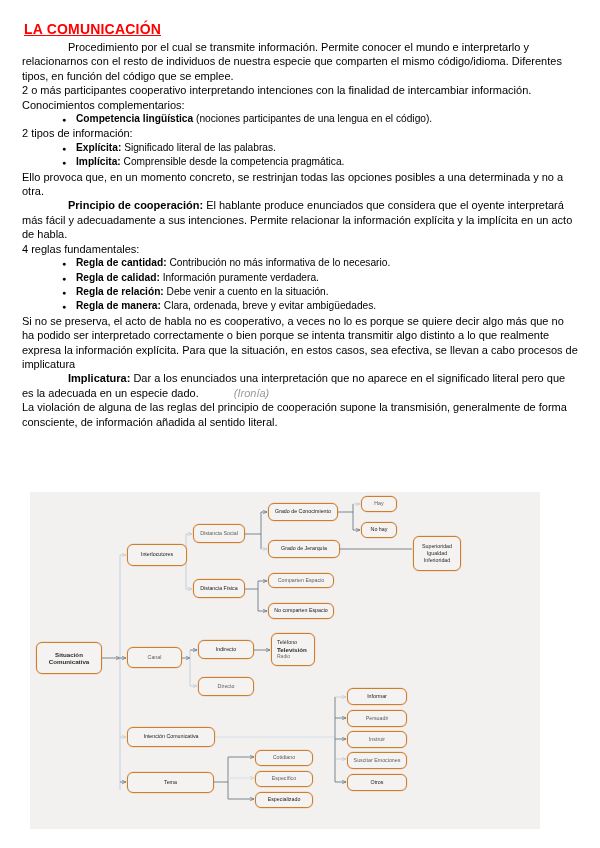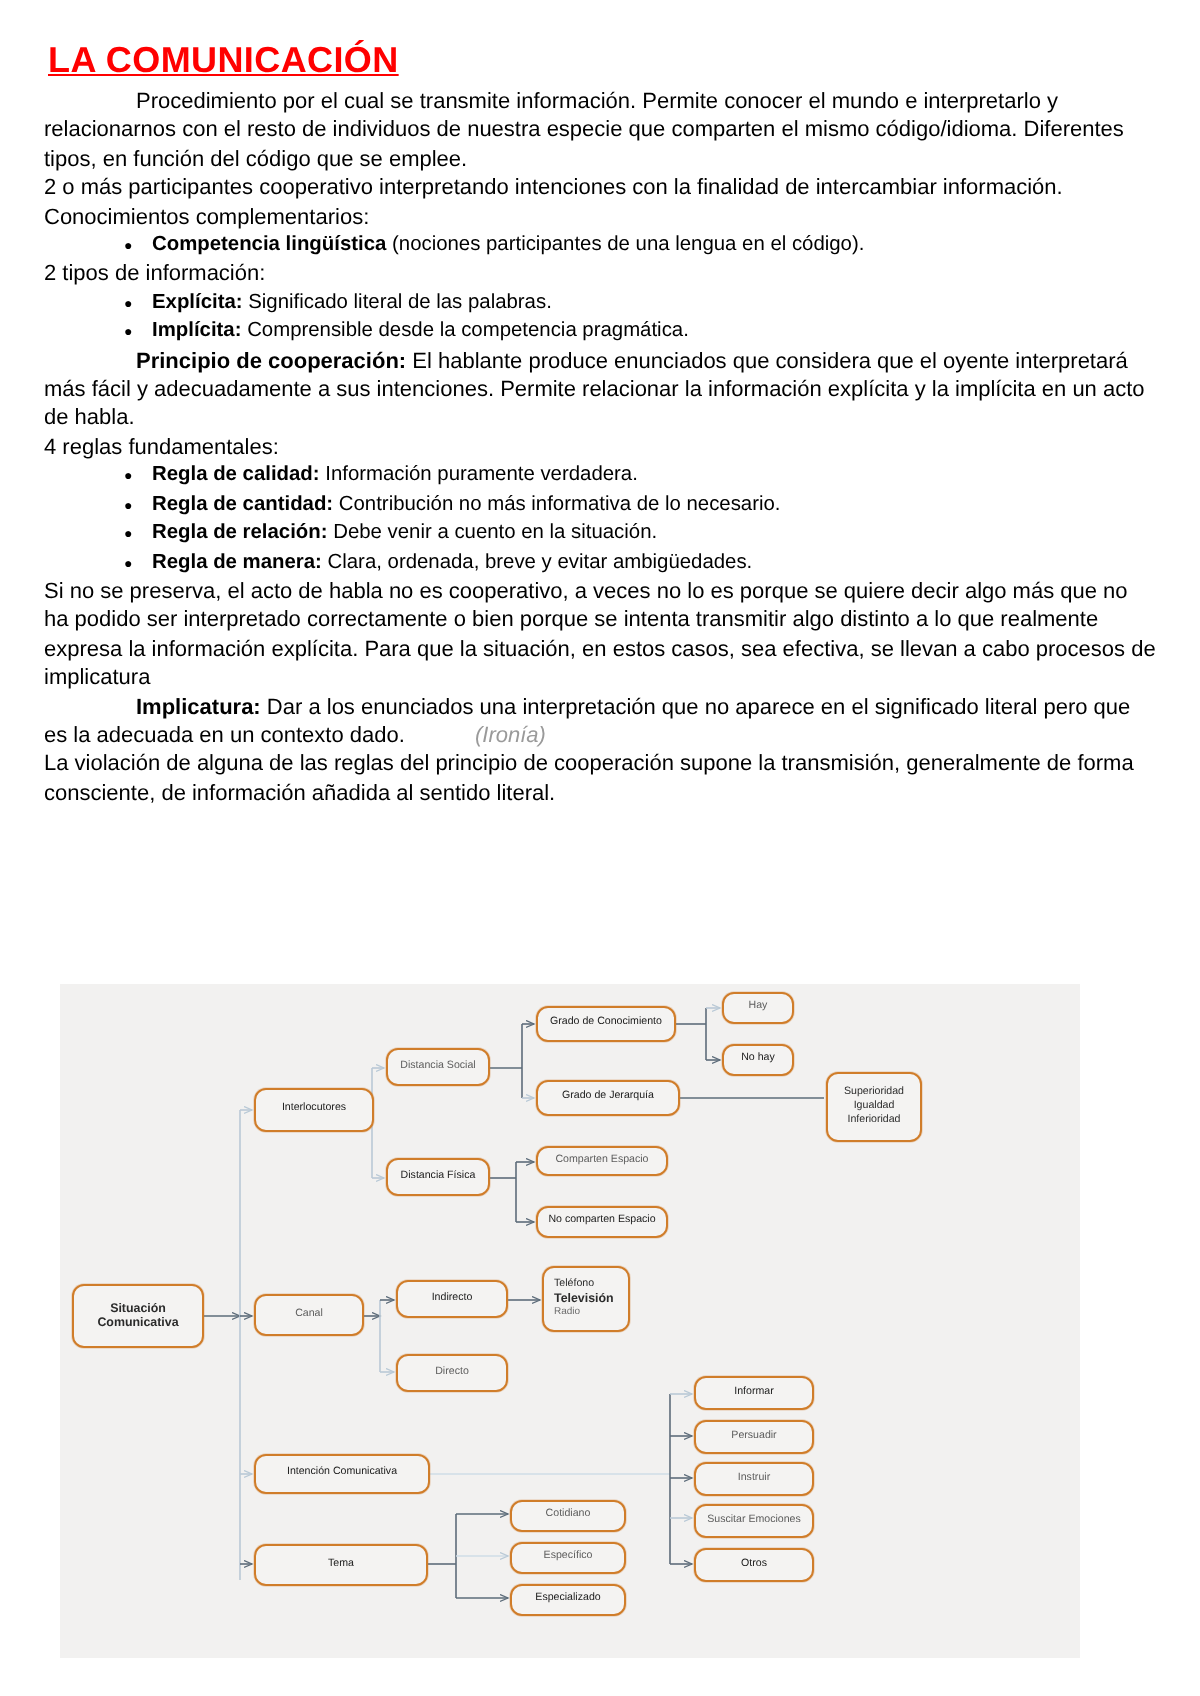--- a/index.html
+++ b/index.html
@@ -14,21 +14,21 @@
     overflow: hidden;
   }
   .page {
     width: 600px; height: 848px;
     position: relative;
     padding: 20px 22px 0 22px;
   }
   .doc-title {
     color: #ff0000;
     font-weight: bold;
-    font-size: 18px;
+    font-size: 14px;
     text-decoration: underline;
     letter-spacing: 0.2px;
     margin: 0 0 3px 2px;
     display: inline-block;
   }
   .para {
     font-size: 11px;
     line-height: 14.4px;
     margin: 0;
     text-align: left;
@@ -101,35 +101,36 @@
     <li><b>Competencia lingüística</b><span> (nociones participantes de una lengua en el código).</span></li>
   </ul>
 
   <p class="para">2 tipos de información:</p>
 
   <ul class="bullets">
     <li><b>Explícita:</b><span> Significado literal de las palabras.</span></li>
     <li><b>Implícita:</b><span> Comprensible desde la competencia pragmática.</span></li>
   </ul>
 
+  <p class="para">Ello provoca que, en un momento concreto, se restrinjan todas las opciones posibles a una determinada y no a otra.</p>
 
   <p class="para indent"><b>Principio de cooperación:</b><span> El hablante produce enunciados que considera que el oyente interpretará más fácil y adecuadamente a sus intenciones. Permite relacionar la información explícita y la implícita en un acto de habla.</span></p>
 
   <p class="para">4 reglas fundamentales:</p>
 
   <ul class="bullets">
+    <li><b>Regla de cantidad:</b><span> Contribución no más informativa de lo necesario.</span></li>
     <li><b>Regla de calidad:</b><span> Información puramente verdadera.</span></li>
-    <li><b>Regla de cantidad:</b><span> Contribución no más informativa de lo necesario.</span></li>
     <li><b>Regla de relación:</b><span> Debe venir a cuento en la situación.</span></li>
     <li><b>Regla de manera:</b><span> Clara, ordenada, breve y evitar ambigüedades.</span></li>
   </ul>
 
   <p class="para">Si no se preserva, el acto de habla no es cooperativo, a veces no lo es porque se quiere decir algo más que no ha podido ser interpretado correctamente o bien porque se intenta transmitir algo distinto a lo que realmente expresa la información explícita. Para que la situación, en estos casos, sea efectiva, se llevan a cabo procesos de implicatura</p>
 
-  <p class="para indent"><b>Implicatura:</b><span> Dar a los enunciados una interpretación que no aparece en el significado literal pero que es la adecuada en un contexto dado. </span><span class="ironia">(Ironía)</span></p>
+  <p class="para indent"><b>Implicatura:</b><span> Dar a los enunciados una interpretación que no aparece en el significado literal pero que es la adecuada en un especie dado. </span><span class="ironia">(Ironía)</span></p>
 
   <p class="para">La violación de alguna de las reglas del principio de cooperación supone la transmisión, generalmente de forma consciente, de información añadida al sentido literal.</p>
 
   
   <div class="diagram-wrap">
     <div class="diagram">
 
       <svg width="510" height="337">
         <defs>
           <marker id="ah" markerWidth="6" markerHeight="6" refX="5" refY="2.2" orient="auto">

